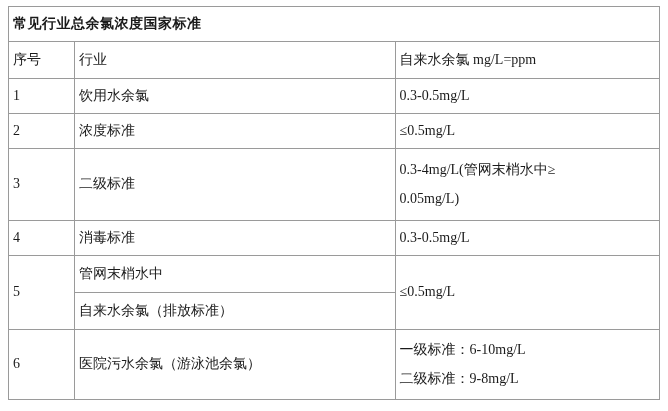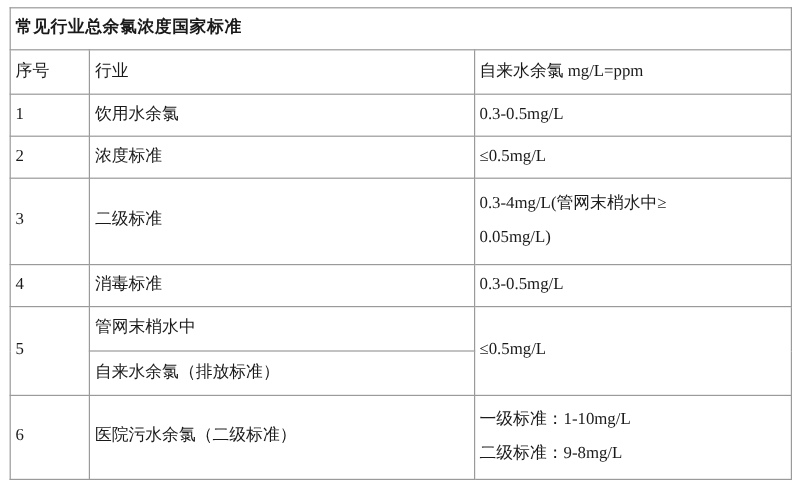--- a/index.html
+++ b/index.html
@@ -114,21 +114,21 @@
         <td rowspan="2">5</td>
         <td>管网末梢水中</td>
         <td rowspan="2">≤0.5mg/L</td>
       </tr>
       <tr class="row-5b">
         <td>自来水余氯（排放标准）</td>
       </tr>
 
       <tr class="row-6">
         <td>6</td>
-        <td>医院污水余氯（二级标准）</td>
+        <td>医院污水余氯（游泳池余氯）</td>
         <td class="two-line">
-          <span class="l1">一级标准：1-10mg/L</span>
+          <span class="l1">一级标准：6-10mg/L</span>
           <span>二级标准：9-8mg/L</span>
         </td>
       </tr>
     </tbody>
   </table>
 </div>
 
 </body></html>

